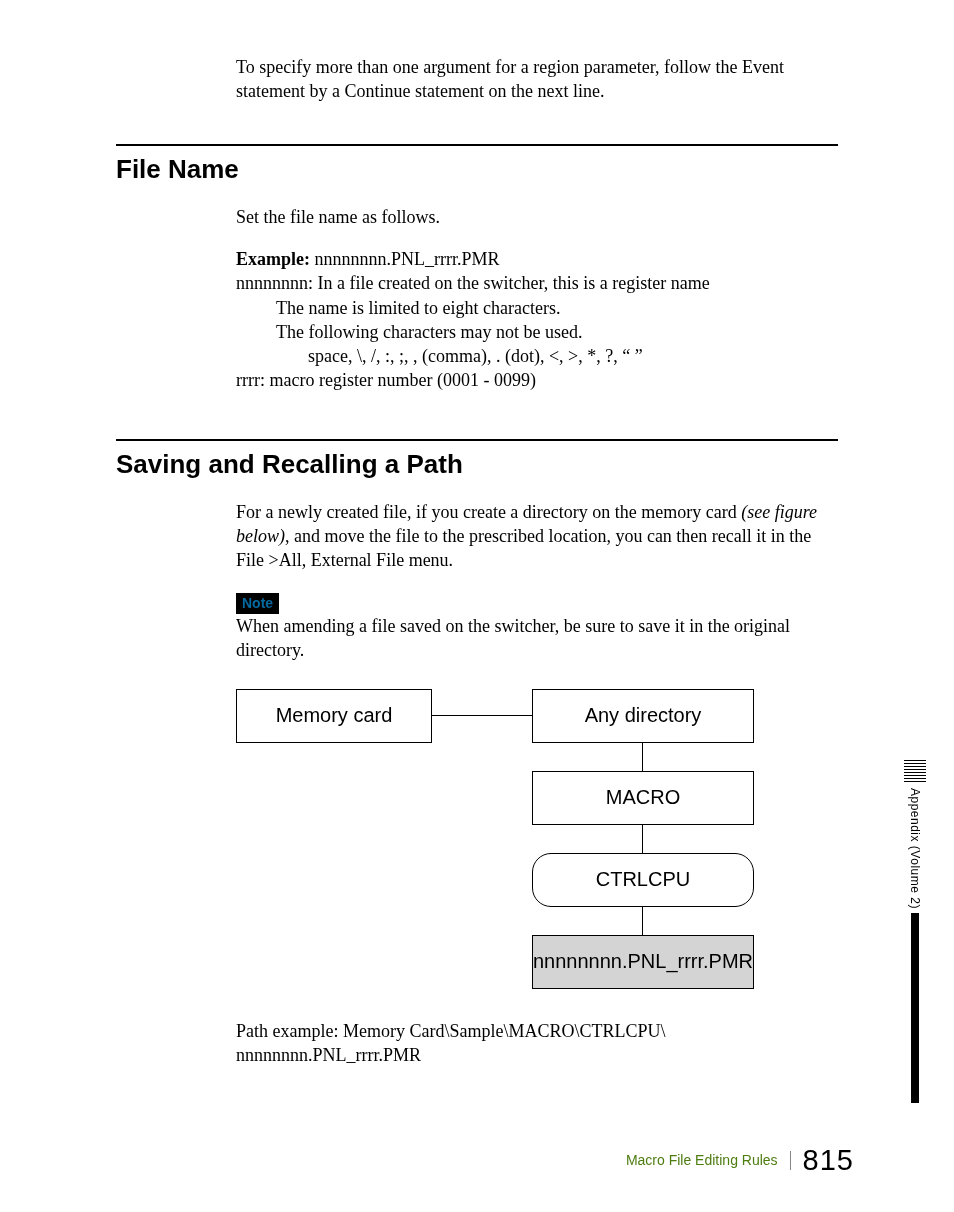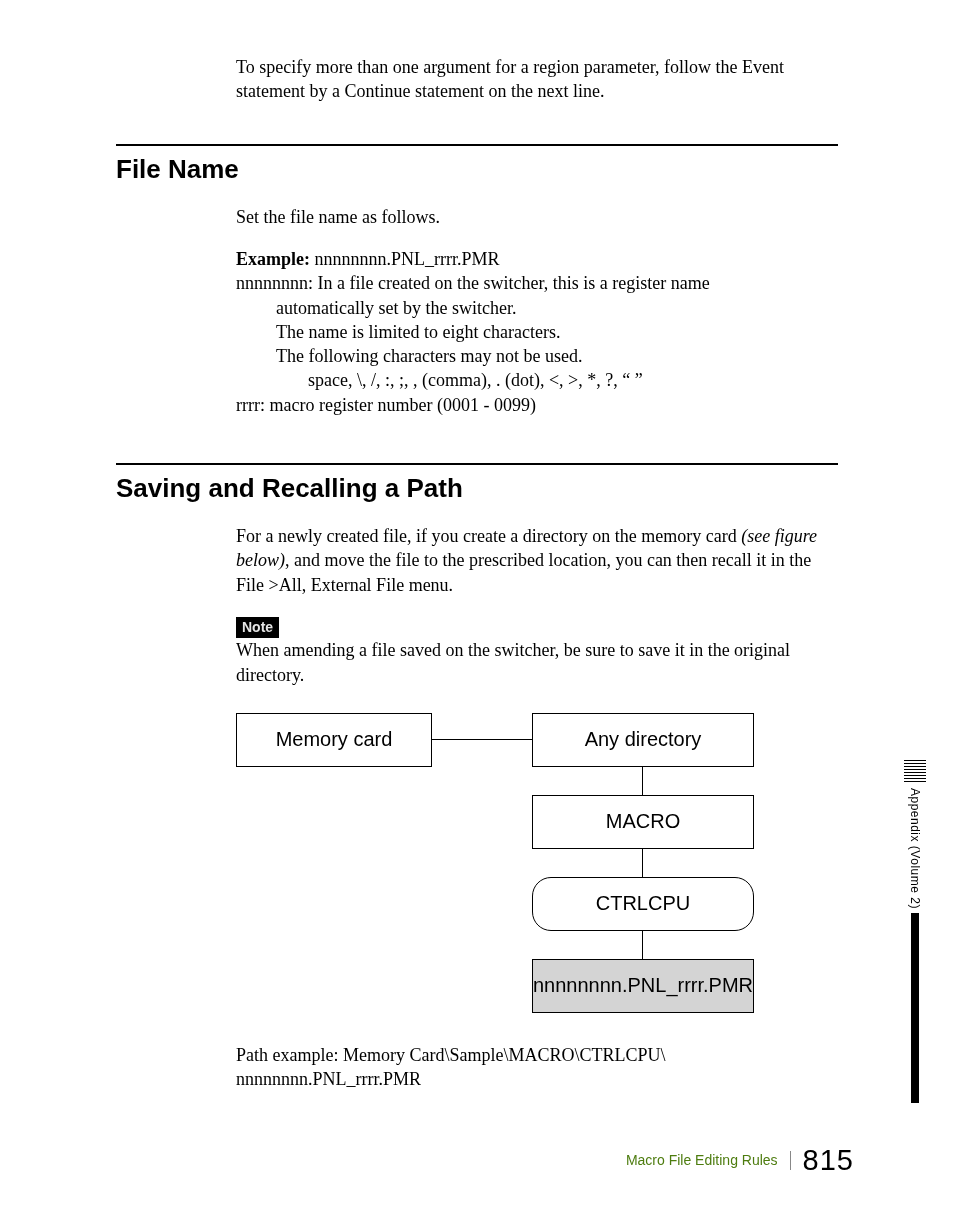--- a/index.html
+++ b/index.html
@@ -41,21 +41,21 @@
   }
   .indent1 {
     margin-left: 40px;
   }
   .indent2 {
     margin-left: 72px;
   }
   .note-badge {
     display: inline-block;
     background: #000;
-    color: #e5e5e5;
+    color: #0369a1;
     font-family: Arial, Helvetica, sans-serif;
     font-weight: bold;
     font-size: 14px;
     padding: 1px 6px;
     margin-top: 20px;
   }
   .italic {
     font-style: italic;
   }
   .bold {
@@ -161,21 +161,20 @@
   <hr class="section-rule">
   <div class="section-title">File Name</div>
 
   <div class="body-block">
     <div>Set the file name as follows.</div>
 
     <div class="mt">
       <span class="bold">Example:</span><span> nnnnnnnn.PNL_rrrr.PMR</span>
     </div>
     <div>nnnnnnnn: In a file created on the switcher, this is a register name</div>
-    <div class="indent1">automatically set by the switcher.</div>
     <div class="indent1">The name is limited to eight characters.</div>
     <div class="indent1">The following characters may not be used.</div>
     <div class="indent2">space, \, /, :, ;, , (comma), . (dot), &lt;, &gt;, *, ?, “ ”</div>
     <div>rrrr: macro register number (0001 - 0099)</div>
   </div>
 
   <hr class="section-rule" style="margin-top:46px">
   <div class="section-title">Saving and Recalling a Path</div>
 
   <div class="body-block">

